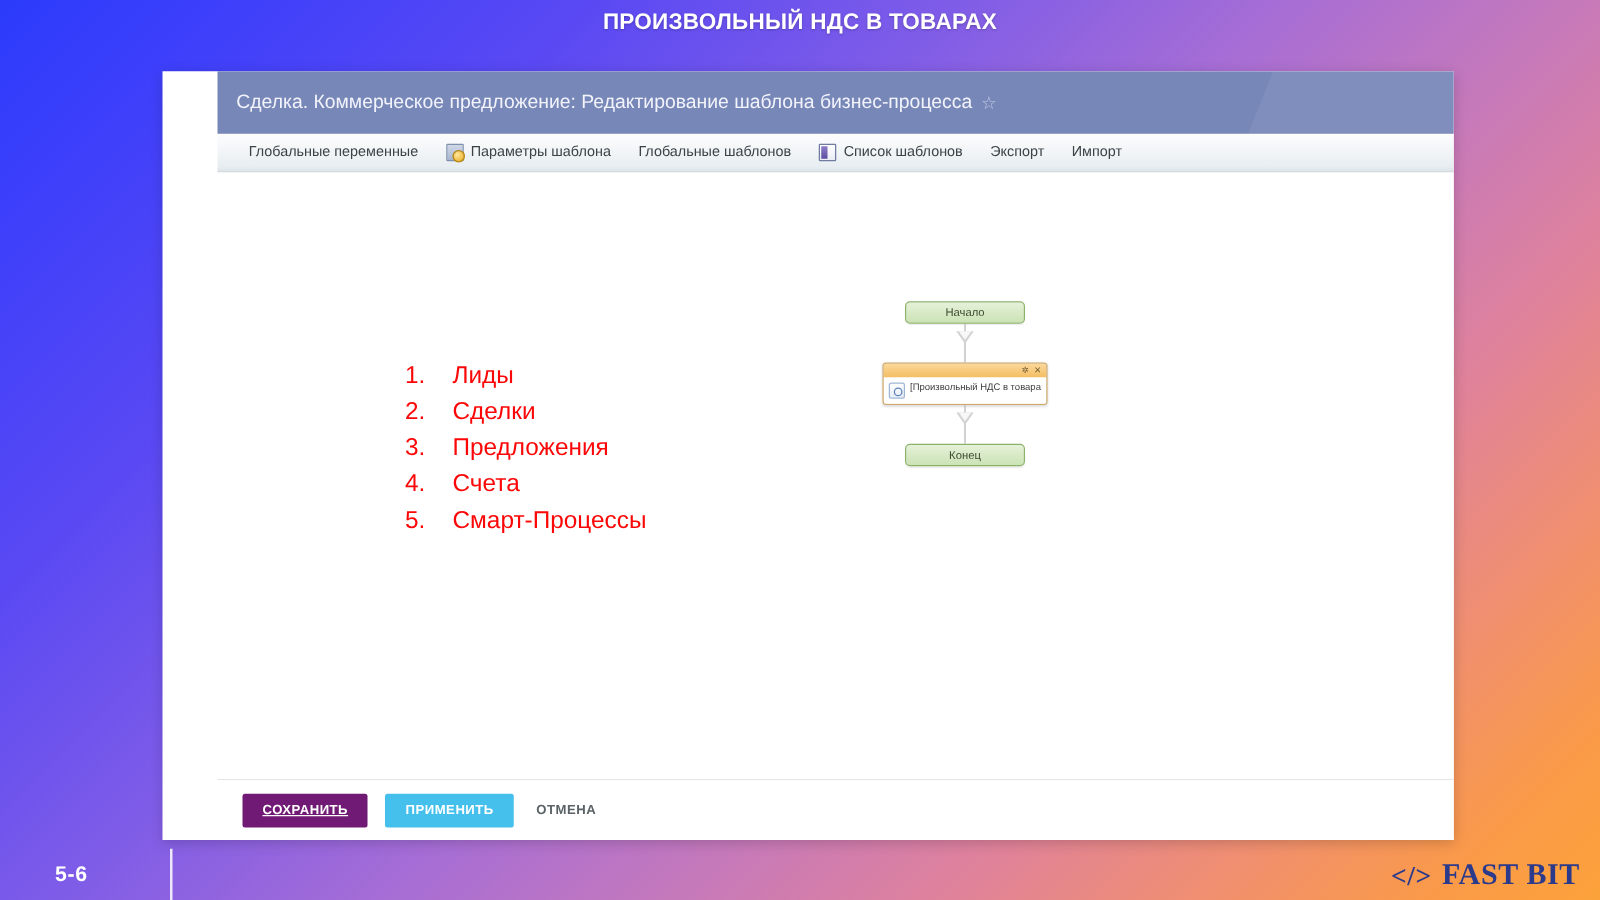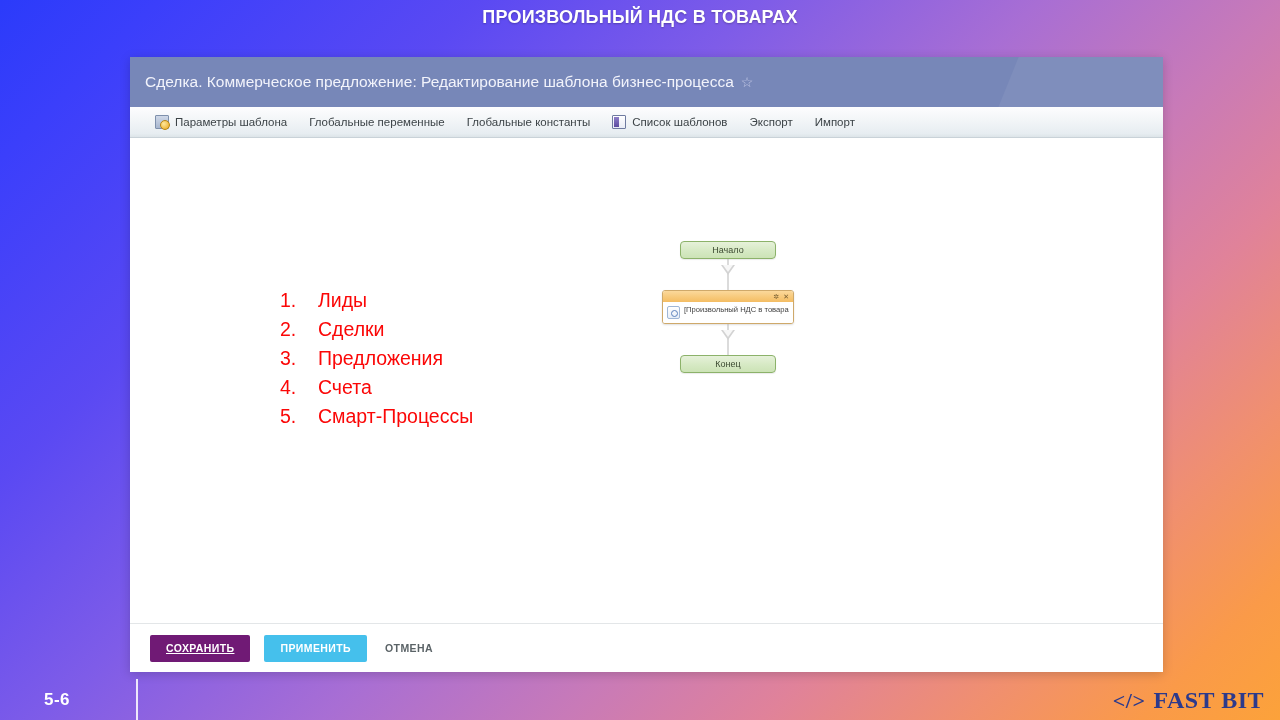--- a/index.html
+++ b/index.html
@@ -48,20 +48,21 @@
     position: absolute;
     left: 130px;
     top: 57px;
     width: 1033px;
     height: 615px;
     background: #ffffff;
     box-shadow: 0 2px 10px rgba(0,0,0,0.18);
     overflow: hidden;
     display: flex;
     flex-direction: column;
+    padding-left: 44px;
   }
 
   .win-titlebar {
     height: 50px;
     background: rgba(35, 62, 140, 0.62);
     display: flex;
     align-items: center;
     padding-left: 15px;
     position: relative;
     overflow: hidden;
@@ -373,30 +374,30 @@
 <div class="app-window">
 
   <div class="win-titlebar">
     <span class="win-title-text">Сделка. Коммерческое предложение: Редактирование шаблона бизнес-процесса</span>
     <span class="star-icon">☆</span>
   </div>
 
   <div class="win-toolbar">
 
     <div class="tb-item">
+      <span>Глобальные переменные</span>
+    </div>
+
+    <div class="tb-item">
       <span class="tb-ico ico-params"></span>
       <span>Параметры шаблона</span>
     </div>
 
     <div class="tb-item">
-      <span>Глобальные переменные</span>
-    </div>
-
-    <div class="tb-item">
-      <span>Глобальные константы</span>
+      <span>Глобальные шаблонов</span>
     </div>
 
     <div class="tb-item">
       <span class="tb-ico ico-list"></span>
       <span>Список шаблонов</span>
     </div>
 
 
     <div class="tb-item">
       <span>Экспорт</span>

